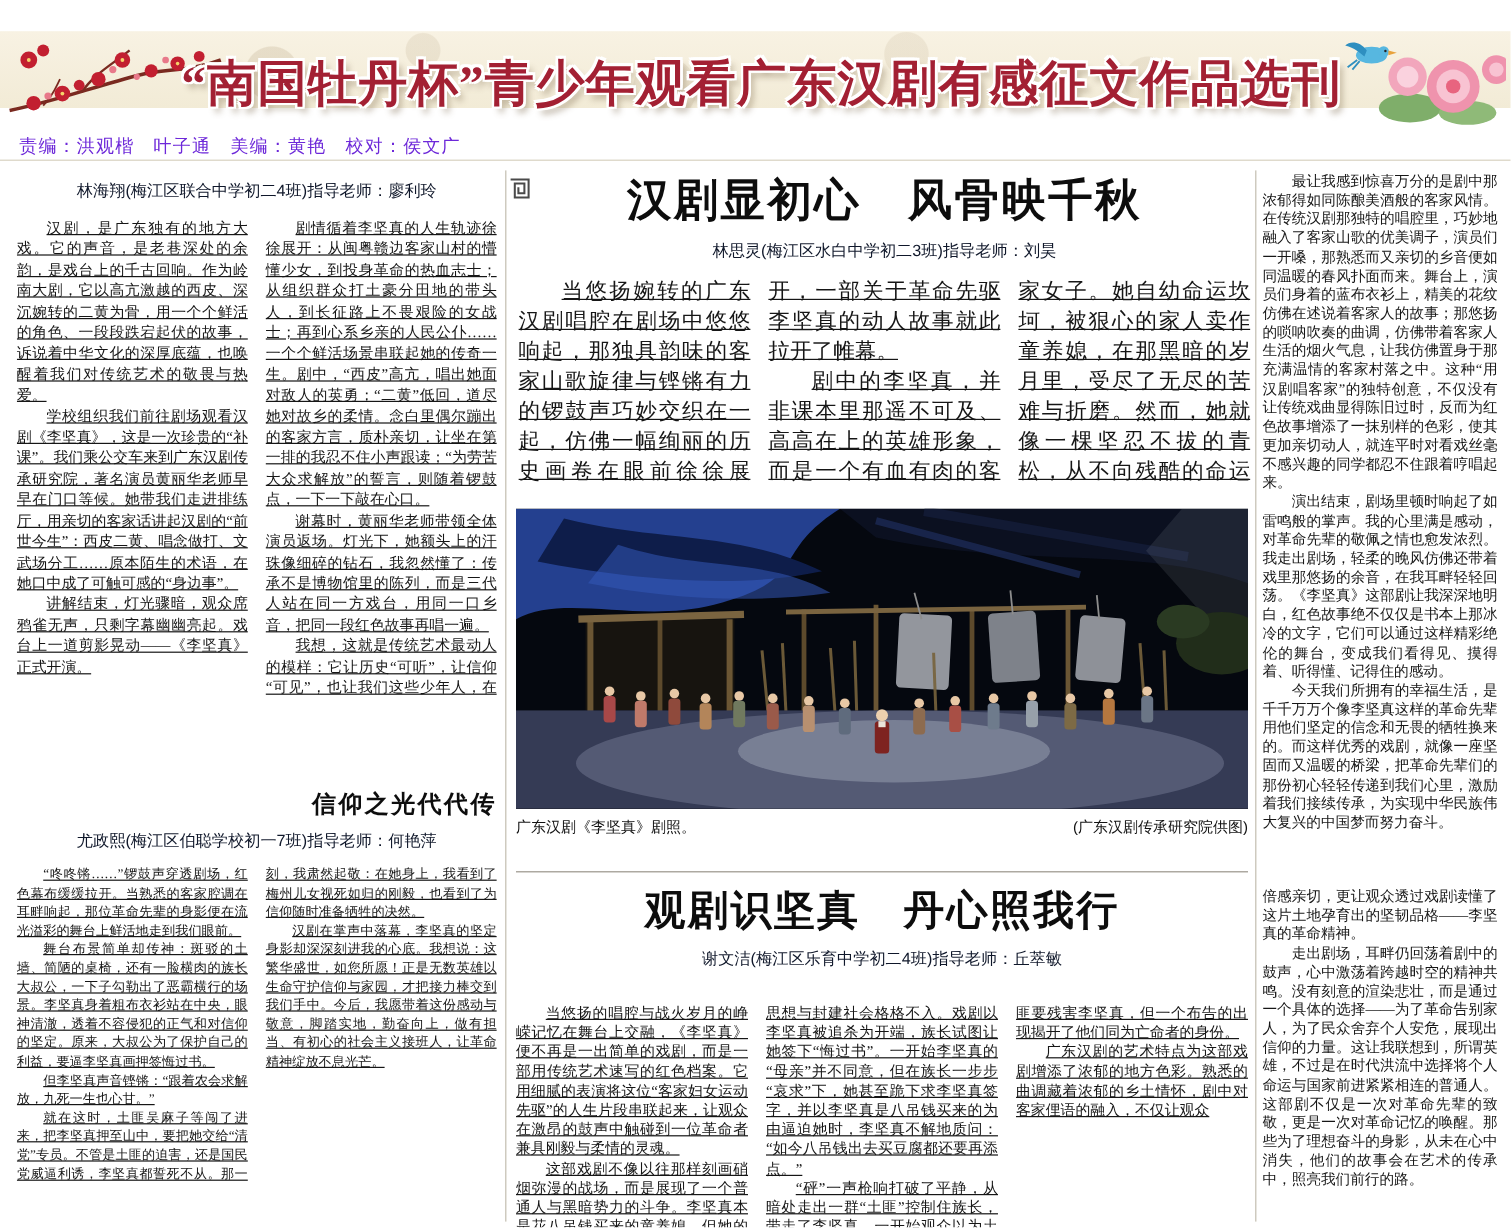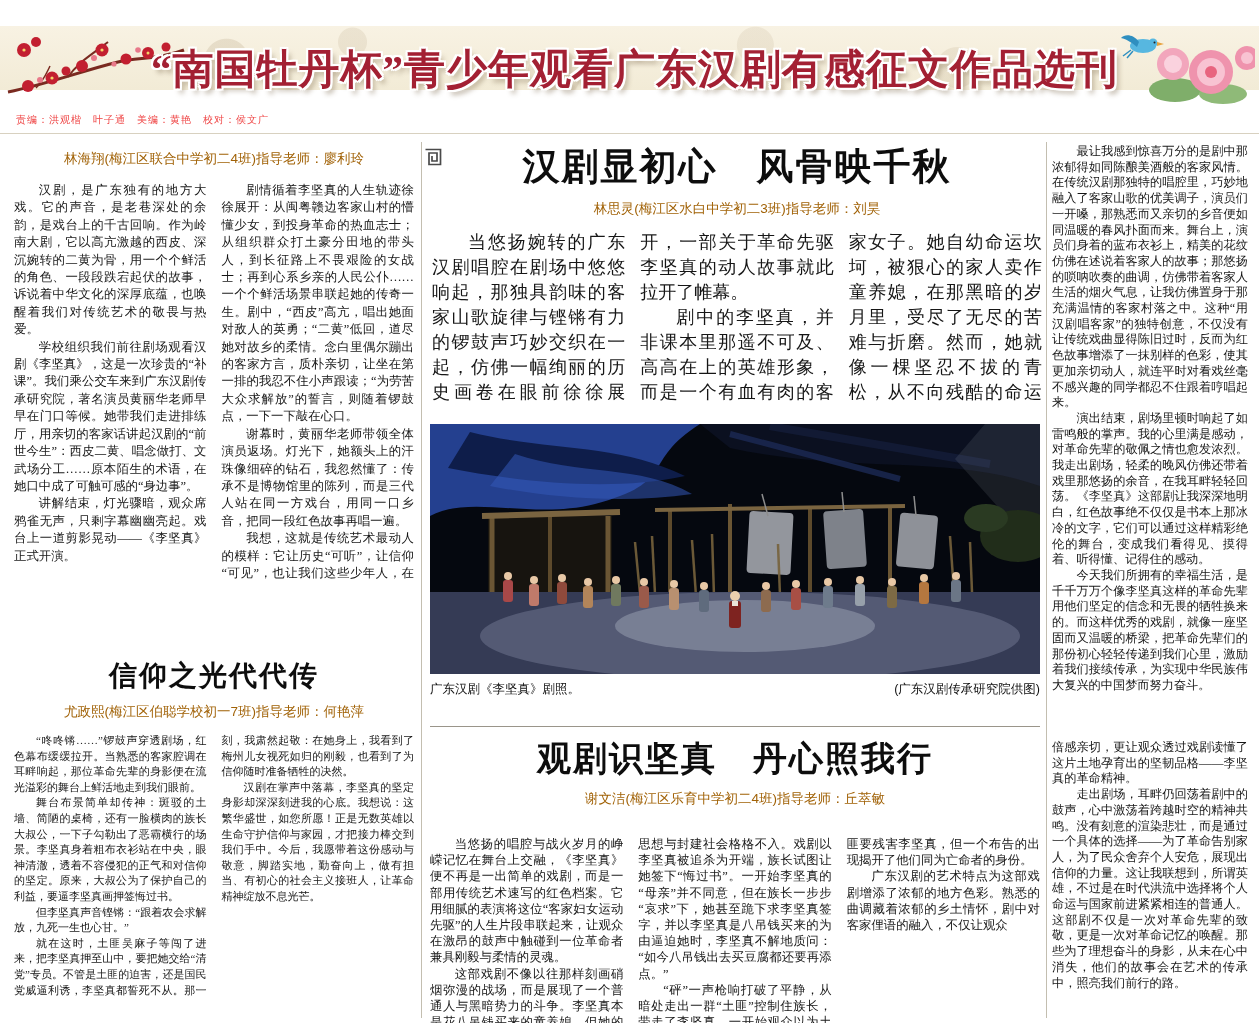--- a/index.html
+++ b/index.html
@@ -13,37 +13,37 @@
       radial-gradient(circle at 28% 25%, rgba(173,152,117,.16) 0 14px, transparent 15px),
       radial-gradient(circle at 44% 75%, rgba(173,152,117,.15) 0 26px, transparent 27px),
       radial-gradient(circle at 60% 30%, rgba(173,152,117,.14) 0 18px, transparent 19px),
       radial-gradient(circle at 76% 65%, rgba(173,152,117,.16) 0 20px, transparent 21px),
       linear-gradient(#f8f2e3,#f2ebd6);}
   .banner-title{position:absolute;left:150px;right:140px;top:16px;margin:0;text-align:center;
     font-size:41px;font-weight:bold;color:#a32033;letter-spacing:1px;white-space:nowrap;
     text-shadow:-2px 0 #fff,2px 0 #fff,0 -2px #fff,0 2px #fff,-2px -2px #fff,2px 2px #fff,
                 -2px 2px #fff,2px -2px #fff,4px 5px 5px rgba(120,100,70,.45);}
   .deco{position:absolute;top:0;}
-  .credits{position:absolute;left:16px;top:113px;font-size:10px;letter-spacing:1px;color:#ef4444;
+  .credits{position:absolute;left:16px;top:113px;font-size:15px;letter-spacing:1px;color:#6d28d9;
     font-family:"Liberation Sans","DejaVu Sans",sans-serif;}
   .rule-h{position:absolute;height:1px;background:#d8d1c0;}
   .vrule{position:absolute;width:1px;top:142px;height:876px;background:#c3beb0;}
 
   
   .art{position:absolute;}
   .art-title{margin:0;text-align:center;font-weight:bold;color:#0d0d0d;letter-spacing:2px;}
-  .art-byline{margin:8px 0 0 0;text-align:center;font-size:13.5px;color:#a16207;
+  .art-byline{margin:8px 0 0 0;text-align:center;font-size:13.5px;color:#0f172a;
     font-family:"Liberation Sans","DejaVu Sans",sans-serif;}
-  .art-body{text-align:justify;overflow:hidden;column-fill:auto;}
+  .art-body{text-align:justify;overflow:hidden;column-fill:auto;text-decoration:underline;}
   .art-body p{margin:0;text-indent:2em;}
 
   #a1 .art-title{font-size:32px;}
   #a1 .art-body{margin-top:14px;height:416px;column-count:2;column-gap:15px;
     font-size:12.4px;line-height:17.4px;}
-  #a2 .art-title{font-size:28px;}
+  #a2 .art-title{font-size:20px;text-align:right;}
   #a2 .art-body{margin-top:12px;height:266px;column-count:2;column-gap:15px;
     font-size:11px;line-height:15.6px;}
   #a3 .art-title{font-size:37px;}
   #a3 .art-body{margin-top:12px;height:194px;column-count:3;column-gap:15px;
     font-size:18px;line-height:25px;}
   #a4 .art-title{font-size:34px;}
   #a4 .art-body{margin-top:28px;height:200px;column-count:3;column-gap:15px;
     font-size:12.4px;line-height:16.2px;}
 
   .right-col{position:absolute;left:1052px;width:196px;text-align:justify;overflow:hidden;

